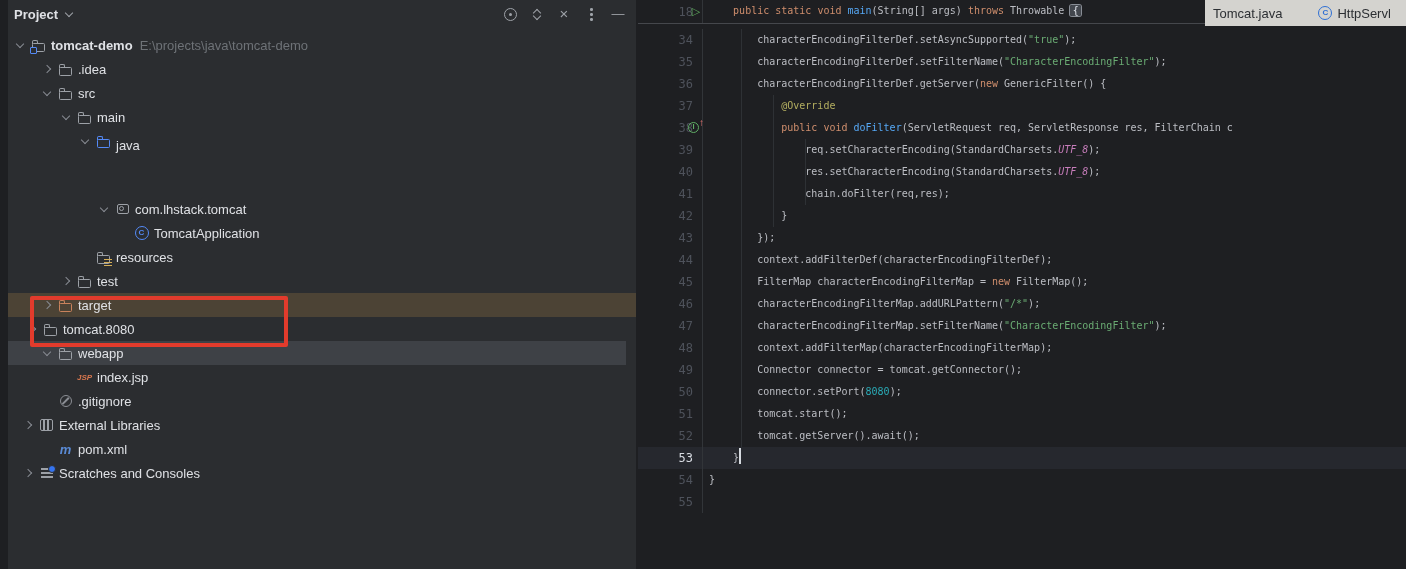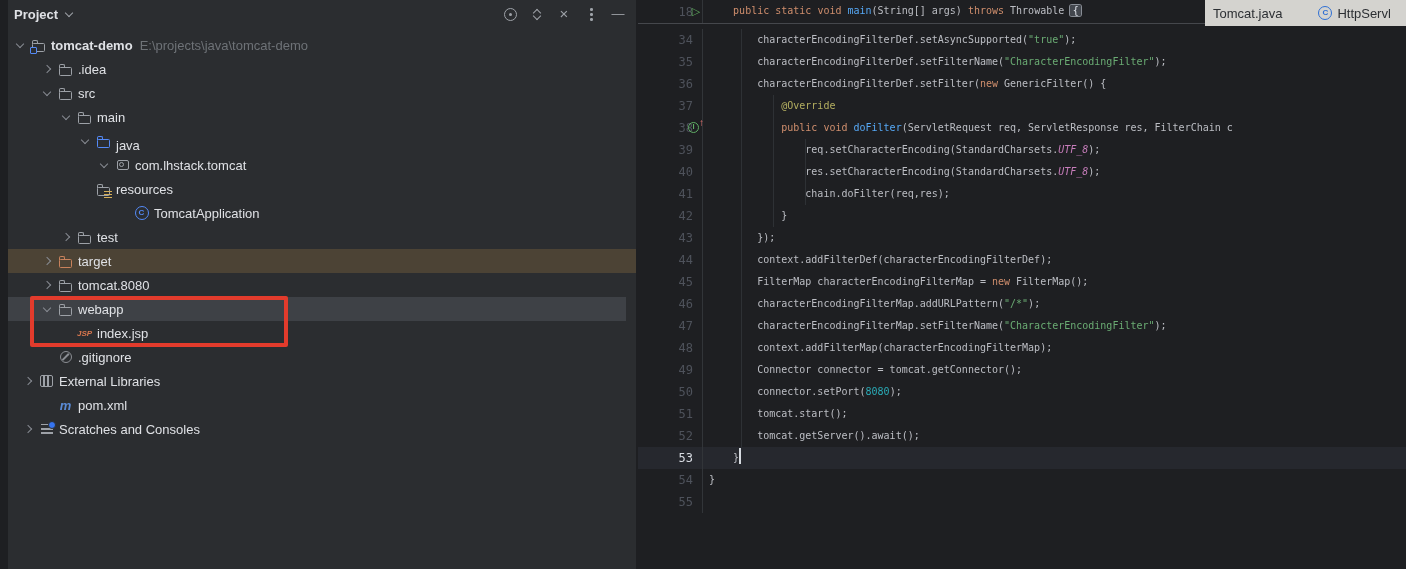--- a/index.html
+++ b/index.html
@@ -165,56 +165,56 @@
         </span>
         <span class="lbl">main</span>
       </div>
       <div class="trow" style="padding-left: 69px; align-items: flex-end;">
         <span class="chev e"></span>
         <span class="islot">
           <span class="ti ti-folder-source"></span>
         </span>
         <span class="lbl">java</span>
       </div>
-      <div class="trow" style="padding-left: 88px;">
+      <div class="trow" style="padding-left: 88px; margin-top: 44px;">
         <span class="chev e"></span>
         <span class="islot">
           <span class="ti ti-package"></span>
         </span>
         <span class="lbl">com.lhstack.tomcat</span>
+      </div>
+      <div class="trow" style="padding-left: 107px;">
+        <span class="chev"></span>
+        <span class="islot">
+          <span class="ti ti-class"></span>
+        </span>
+        <span class="lbl">TomcatApplication</span>
       </div>
       <div class="trow" style="padding-left: 69px;">
         <span class="chev"></span>
         <span class="islot">
           <span class="ti ti-folder-resources"></span>
         </span>
         <span class="lbl">resources</span>
       </div>
-      <div class="trow" style="padding-left: 107px;">
-        <span class="chev"></span>
-        <span class="islot">
-          <span class="ti ti-class"></span>
-        </span>
-        <span class="lbl">TomcatApplication</span>
-      </div>
       <div class="trow" style="padding-left: 50px;">
         <span class="chev c"></span>
         <span class="islot">
           <span class="ti ti-folder"></span>
         </span>
         <span class="lbl">test</span>
       </div>
       <div class="trow exc" style="padding-left: 31px;">
         <span class="chev c"></span>
         <span class="islot">
           <span class="ti ti-folder-excluded"></span>
         </span>
         <span class="lbl">target</span>
       </div>
-      <div class="trow" style="padding-left: 31px; text-align: right;">
+      <div class="trow" style="padding-left: 16px; text-align: right;">
         <span class="chev c"></span>
         <span class="islot">
           <span class="ti ti-folder"></span>
         </span>
         <span class="lbl">tomcat.8080</span>
       </div>
       <div class="trow sel" style="padding-left: 31px;">
         <span class="chev e"></span>
         <span class="islot">
           <span class="ti ti-folder"></span>
@@ -275,21 +275,21 @@
       <div class="crow">
         <div class="gut">
           <span class="lnum">35</span>
         </div>
         <div class="codecell"><span class="tk-t">        characterEncodingFilterDef.setFilterName(</span><span class="tk-s">"CharacterEncodingFilter"</span><span class="tk-t">);</span></div>
       </div>
       <div class="crow">
         <div class="gut">
           <span class="lnum">36</span>
         </div>
-        <div class="codecell"><span class="tk-t">        characterEncodingFilterDef.setFilter(</span><span class="tk-k">new</span><span class="tk-t"> GenericFilter() {</span></div>
+        <div class="codecell"><span class="tk-t">        characterEncodingFilterDef.getServer(</span><span class="tk-k">new</span><span class="tk-t"> GenericFilter() {</span></div>
       </div>
       <div class="crow">
         <div class="gut">
           <span class="lnum">37</span>
         </div>
         <div class="codecell"><span class="tk-t">            </span><span class="tk-a">@Override</span></div>
       </div>
       <div class="crow">
         <div class="gut">
           <span class="lnum">38</span>

